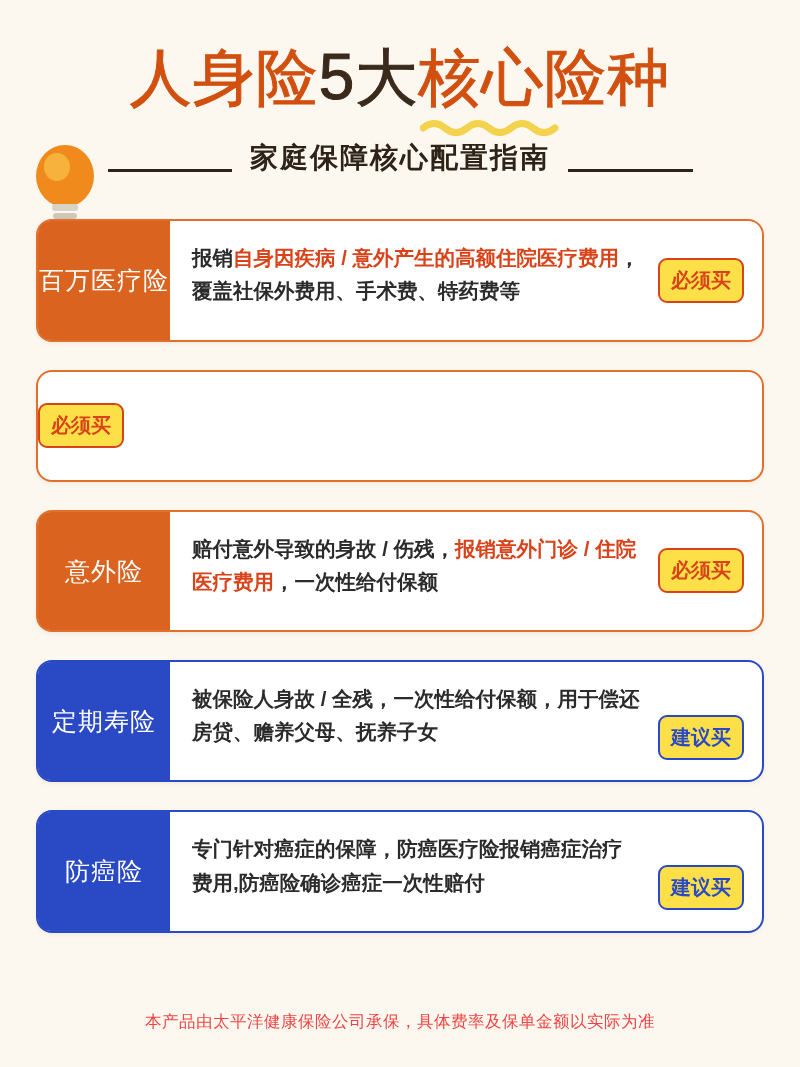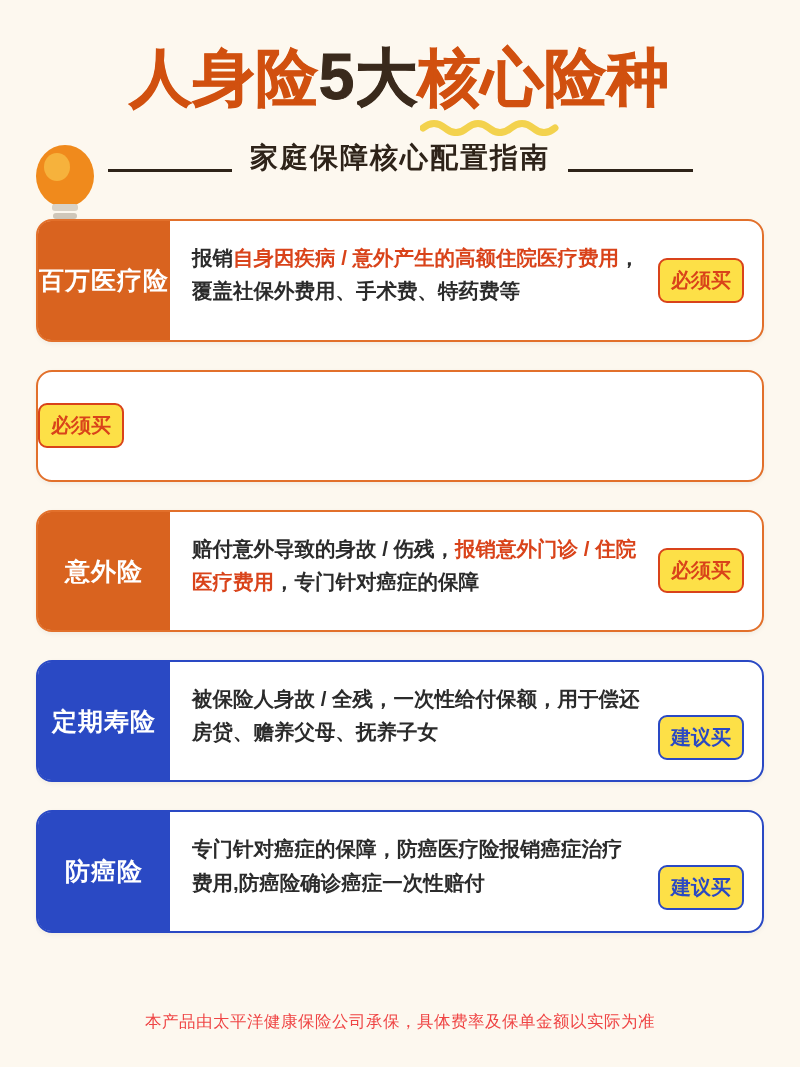--- a/index.html
+++ b/index.html
@@ -15,21 +15,21 @@
     position: relative;
   }
 
   
   .header {
     padding-top: 44px;
     text-align: center;
   }
   .title-line {
     font-size: 62px;
-    font-weight: 700;
+    font-weight: 400;
     letter-spacing: 1px;
     line-height: 1.05;
     white-space: nowrap;
     color: #d1500f;
     -webkit-text-stroke: 1px #d1500f;
   }
   .title-line .dark {
     color: #3a2a1c;
     -webkit-text-stroke: 1px #3a2a1c;
   }
@@ -105,21 +105,21 @@
   .row-label {
     flex: 0 0 132px;
     background: #d9631f;
     border-radius: 13px 0 0 13px;
     color: #fff;
     display: flex;
     align-items: center;
     justify-content: center;
     text-align: center;
     font-size: 25px;
-    font-weight: 700;
+    font-weight: 400;
     line-height: 1.22;
     letter-spacing: 1px;
   }
   .row.blue .row-label { background: #2a49c4; }
 
   .row-body {
     flex: 1 1 auto;
     padding: 20px 16px 32px 22px;
     font-size: 20.5px;
     line-height: 1.62;
@@ -206,21 +206,21 @@
 
   <div class="row">
     <div class="row-badge">必须买</div>
   </div>
 
   <div class="row">
     <div class="row-label">
       <span>意外险</span>
     </div>
     <div class="row-body">
-      <span><span>赔付意外导致的身故 / 伤残，</span><span class="hl">报销意外门诊 / 住院医疗费用</span><span>，专门针对癌症的保障</span></span>
+      <span><span>赔付意外导致的身故 / 伤残，</span><span class="hl">报销意外门诊 / 住院医疗费用</span><span>，一次性给付保额</span></span>
     </div>
     <div class="row-badge">必须买</div>
   </div>
 
   <div class="row blue">
     <div class="row-label">
       <span>定期</span>
         <br>
       <span>寿险</span>
     </div>

